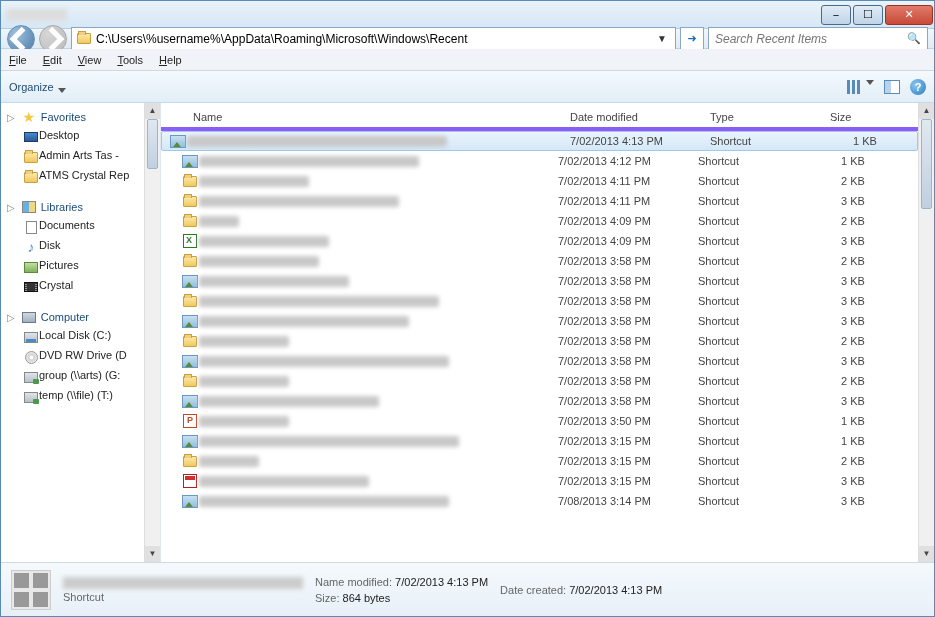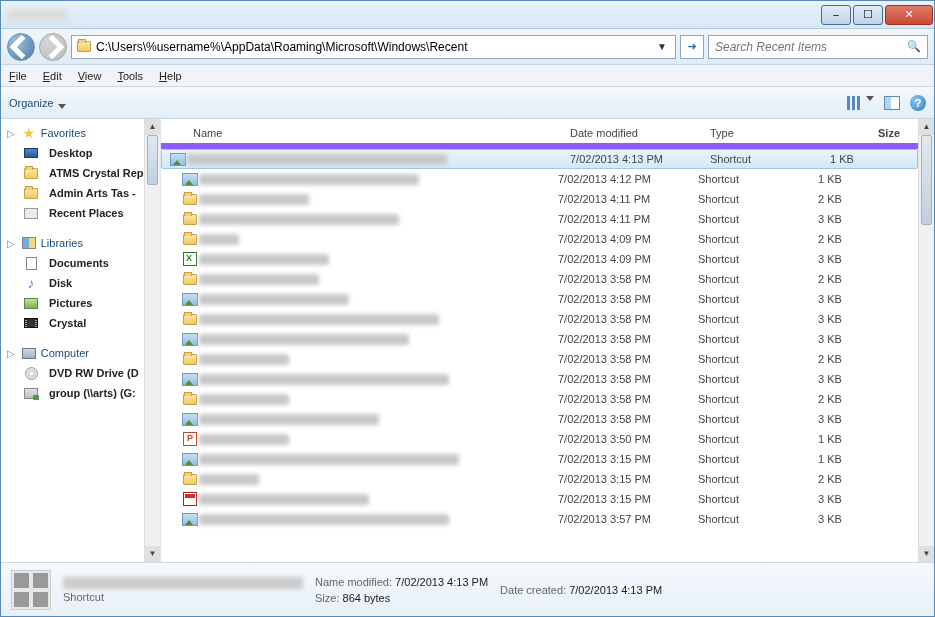--- a/index.html
+++ b/index.html
@@ -7,21 +7,21 @@
 .window { width: 935px; height: 617px; border: 1px solid #5a8ab8; background: #fff; display: flex; flex-direction: column; }
 
 
 .titlebar { height: 28px; background: linear-gradient(#e9f2fa, #d6e7f5); display: flex; align-items: center; justify-content: space-between; border-bottom: 1px solid #b8ccdf; padding-left: 6px; }
 .title-left { width: 60px; height: 12px; background: #ddd; filter: blur(2px); }
 .win-btns { display: flex; }
 .win-btn { width: 30px; height: 20px; border: 1px solid #4a6a8a; background: linear-gradient(#e0ebf5,#c0d4e8); display: flex; align-items: center; justify-content: center; margin: 2px 1px; border-radius: 3px; }
 .win-btn.close { background: linear-gradient(#e07a6a,#c94a38); border-color:#a03020; width: 48px; color:#fff; }
 
 
-.navbar { height: 36px; background: linear-gradient(#f0f6fb,#e0ebf4); display:flex; align-items:center; padding: 0 6px; gap:4px; border-bottom:1px solid #c0d4e8; }
+.navbar { height: 20px; background: linear-gradient(#f0f6fb,#e0ebf4); display:flex; align-items:center; padding: 0 6px; gap:4px; border-bottom:1px solid #c0d4e8; }
 .navbtn { width: 28px; height: 28px; border-radius: 50%; border:1px solid #6a93b8; background: radial-gradient(circle at 30% 30%, #9fc1dd, #4a7aa8); display:flex; align-items:center; justify-content:center; }
 .navbtn.fwd { background: radial-gradient(circle at 30% 30%, #d6d6d6,#bababa); border-color:#aaa; }
 .addr { flex: 1; height: 24px; background:#fff; border:1px solid #8aa8c4; display:flex; align-items:center; padding:0 4px; gap:4px; }
 .addr input { flex:1; border:none; outline:none; font-size:12px; }
 .addr-dd { width:18px; text-align:center; color:#333; font-size:10px; }
 .go-btn { width: 24px; height: 24px; border:1px solid #8aa8c4; background:#fff; display:flex; align-items:center; justify-content:center; color:#1a6fb0; }
 .search { width: 220px; height: 24px; border:1px solid #8aa8c4; background:#fff; display:flex; align-items:center; padding:0 6px; color:#888; }
 .search input { flex:1; border:none; outline:none; font-size:12px; color:#888; font-style: italic; }
 .search .mag { color:#4a7aa8; }
 
@@ -41,21 +41,21 @@
 
 
 .body { flex:1; display:flex; overflow:hidden; }
 .nav-pane { width: 160px; background:#fff; border-right:1px solid #e0e6ec; overflow:hidden; padding:4px 0; position:relative; }
 .nav-scroll { position:absolute; right:0; top:0; bottom:0; width:16px; background:#f0f0f0; border-left:1px solid #ddd; }
 .nav-scroll .arrow { height:16px; background:#e0e0e0; text-align:center; line-height:16px; font-size:8px; color:#444; }
 .nav-thumb { position:absolute; top:16px; left:2px; right:2px; height:50px; background:linear-gradient(#e0e8f0,#c0d0e0); border:1px solid #a0b4c8; border-radius:2px; }
 
 .tree-section { margin-bottom: 10px; }
 .tree-hdr { display:flex; align-items:center; gap:4px; padding:2px 6px; color:#1a4a7a; font-weight:normal; }
-.tree-item { display:flex; align-items:center; gap:10px; padding:2px 6px 2px 22px; color:#222; white-space:nowrap; overflow:hidden;font-weight:bold; }
+.tree-item { display:flex; align-items:flex-start; gap:0; padding:2px 6px 2px 22px; color:#222; white-space:nowrap; overflow:hidden; }
 .ico { width:16px; height:16px; display:flex; align-items:center; justify-content:center; flex-shrink:0; }
 
 .star { color:#f5c742; font-size:14px; }
 .folder-i { width:14px;height:11px;background:linear-gradient(#fde9a8,#f0c860);border:1px solid #c9a040;border-radius:1px;position:relative; }
 .folder-i::before { content:""; position:absolute; top:-3px; left:0; width:6px; height:3px; background:#f0d080; border:1px solid #c9a040; border-bottom:none; }
 .desktop-i { width:14px; height:10px; background:linear-gradient(#4a8ac8,#2a5a98); border:1px solid #1a3a68; }
 .dl-i { width:14px;height:11px;background:linear-gradient(#fde9a8,#f0c860);border:1px solid #c9a040; position:relative; }
 .dl-i::after { content:"↓"; position:absolute; top:-2px; left:2px; color:#2a7a2a; font-size:10px; font-weight:bold; }
 .recent-i { width:14px;height:11px;background:#eaeaea;border:1px solid #999; }
 .lib-i { width:14px; height:12px; background:linear-gradient(90deg,#6ab0e0 50%,#f0d880 50%); border:1px solid #888; }
@@ -72,34 +72,34 @@
 .net-i { width:14px;height:11px;background:linear-gradient(#e0e4e8,#b8c0c8);border:1px solid #888;position:relative; }
 .net-i::after{content:"";position:absolute;bottom:-2px;right:-2px;width:6px;height:5px;background:#4a9a4a;border-radius:1px;}
 
 
 .list-wrap { flex:1; display:flex; position:relative; }
 .list { flex:1; padding:4px 0; overflow:hidden; }
 .list-scroll { width:16px; background:#f0f0f0; border-left:1px solid #ddd; position:relative; }
 .list-scroll .arrow { height:16px; background:#e0e0e0; text-align:center;line-height:16px;font-size:8px;color:#444; }
 .list-thumb { position:absolute; top:16px; left:2px; right:2px; height:90px; background:linear-gradient(#e0e8f0,#c0d0e0); border:1px solid #a0b4c8; border-radius:2px; }
 
-.col-hdr { display:flex; padding:4px 8px; border-bottom:6px solid #8b5cf6; color:#444; }
+.col-hdr { display:flex; padding:4px 8px; border-bottom:4px solid #8b5cf6; color:#444; }
 .col-name { flex:1; padding-left: 24px; }
 .col-date { width:140px; }
 .col-type { width:120px; }
-.col-size { width:80px; text-align:right; padding-right:10px;font-weight:bold; }
+.col-size { width:80px; padding-right:10px; }
 
 .row { display:flex; padding:2px 20px; align-items:center; color:#444; }
 .row.sel { background: linear-gradient(#eaf4fc,#d4e8f8); border:1px solid #a0c8e8; border-radius:2px; padding:1px 7px; }
 .row .ico { width:18px; }
 .row .fname { flex:1; display:flex; align-items:center; }
 .fname .blur { height:11px; background:#c8c8c8; border-radius:2px; filter: blur(2px); }
 .row .date { width:140px; }
 .row .type { width:120px; }
-.row .size { width:80px; text-align:left; padding-right:10px; }
+.row .size { width:80px; text-align:center; padding-right:10px; }
 
 .img-i { width:16px;height:13px;background:linear-gradient(#c8e0f0,#90c0e0);border:1px solid #6a98c0;position:relative; }
 .img-i::after{content:"";position:absolute;bottom:0;left:2px;width:0;height:0;border-left:4px solid transparent;border-right:4px solid transparent;border-bottom:5px solid #5a8a3a;}
 .xls-i { width:14px;height:14px;background:#fff;border:1px solid #2a7a2a;position:relative; }
 .xls-i::after{content:"X";position:absolute;top:0;left:2px;color:#2a7a2a;font-size:9px;font-weight:bold;}
 .ppt-i { width:14px;height:14px;background:#fff;border:1px solid #c04a2a;position:relative; }
 .ppt-i::after{content:"P";position:absolute;top:0;left:3px;color:#c04a2a;font-size:9px;font-weight:bold;}
 .pdf-i { width:14px;height:14px;background:#fff;border:1px solid #b02020;position:relative; }
 .pdf-i::after{content:"";position:absolute;top:1px;left:1px;right:1px;height:4px;background:#d03030;}
 
@@ -199,33 +199,27 @@
         <div class="tree-item">
             <span class="ico">
               <span class="desktop-i"></span>
             </span>
             <span>Desktop</span>
           </div>
         <div class="tree-item">
             <span class="ico">
               <span class="folder-i"></span>
             </span>
+            <span>Admin Arts Tas -</span>
+          </div>
+        <div class="tree-item">
+            <span class="ico">
+              <span class="folder-i"></span>
+            </span>
             <span>ATMS Crystal Rep</span>
-          </div>
-        <div class="tree-item">
-            <span class="ico">
-              <span class="folder-i"></span>
-            </span>
-            <span>Admin Arts Tas -</span>
-          </div>
-        <div class="tree-item">
-            <span class="ico">
-              <span class="recent-i"></span>
-            </span>
-            <span>Recent Places</span>
           </div>
       </div>
       <div class="tree-section">
         <div class="tree-hdr">
             <span class="expand">▷</span>
             <span class="ico">
               <span class="lib-i"></span>
             </span>
             <span>Libraries</span>
           </div>
@@ -255,29 +249,41 @@
       <div class="tree-section">
         <div class="tree-hdr">
             <span class="expand">▷</span>
             <span class="ico">
               <span class="comp-i"></span>
             </span>
             <span>Computer</span>
           </div>
         <div class="tree-item">
             <span class="ico">
+              <span class="disk-i"></span>
+            </span>
+            <span>Local Disk (C:)</span>
+          </div>
+        <div class="tree-item">
+            <span class="ico">
               <span class="dvd-i"></span>
             </span>
             <span>DVD RW Drive (D</span>
           </div>
         <div class="tree-item">
             <span class="ico">
               <span class="net-i"></span>
             </span>
             <span>group (\\arts) (G:</span>
+          </div>
+        <div class="tree-item">
+            <span class="ico">
+              <span class="net-i"></span>
+            </span>
+            <span>temp (\\file) (T:)</span>
           </div>
       </div>
       <div class="nav-scroll">
         <div class="arrow">▲</div>
         <div class="nav-thumb"></div>
         <div class="arrow" style="position:absolute;bottom:0;left:0;right:0">▼</div>
       </div>
     </div>
 
     <div class="list-wrap">
@@ -487,21 +493,21 @@
               <span class="type">Shortcut</span>
               <span class="size">3 KB</span>
             </div>
             <div class="row">
               <span class="ico">
                 <span class="img-i"></span>
               </span>
               <span class="fname">
                 <span class="blur" style="width:250px"></span>
               </span>
-              <span class="date">7/02/2013 3:57 PM</span>
+              <span class="date">7/08/2013 3:14 PM</span>
               <span class="type">Shortcut</span>
               <span class="size">3 KB</span>
             </div>
           </div>
       </div>
       <div class="list-scroll">
         <div class="arrow">▲</div>
         <div class="list-thumb"></div>
         <div class="arrow" style="position:absolute;bottom:0;left:0;right:0">▼</div>
       </div>

